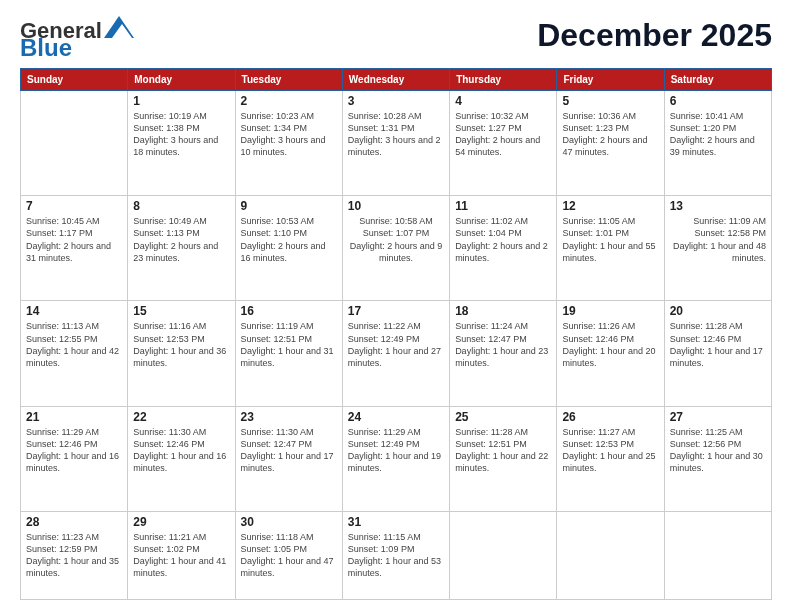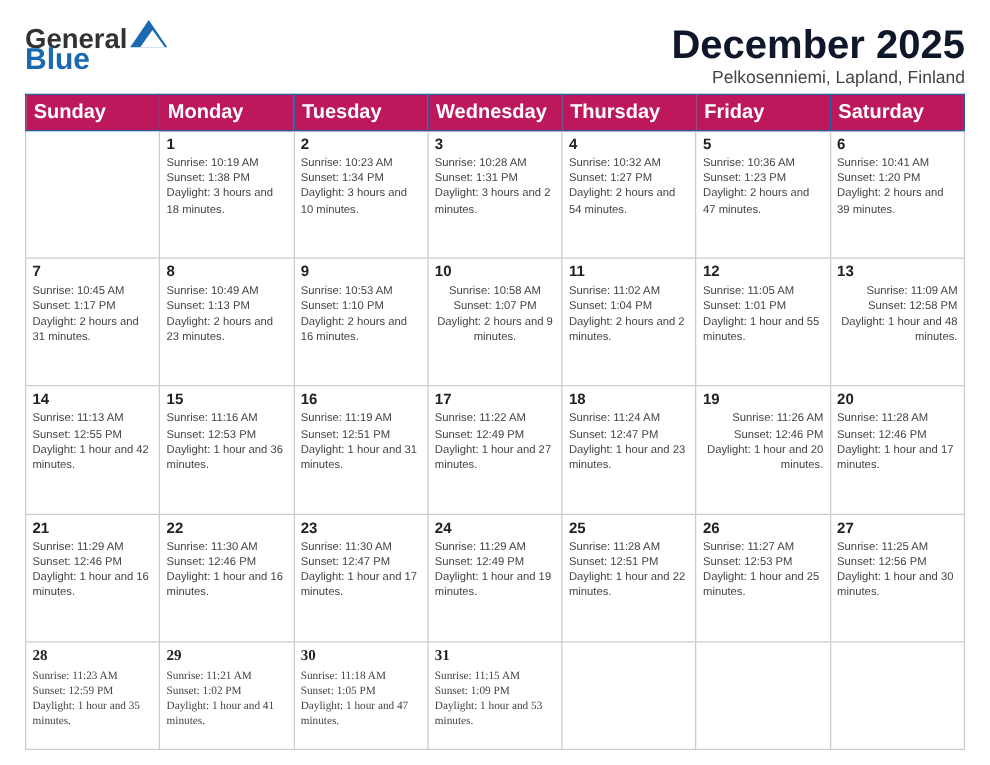--- a/index.html
+++ b/index.html
@@ -43,23 +43,23 @@
       color: #444;
     }
     .calendar {
       flex: 1;
       border: 1px solid #ccc;
       border-collapse: collapse;
       width: 100%;
       table-layout: fixed;
     }
     .calendar th {
-      background: #be185d;
+      background: #b91c1c;
       color: #fff;
-      font-size: 16px;
+      font-size: 10px;
       font-weight: bold;
       text-align: left;
       padding: 5px 6px;
       border: 1px solid #2260a0;
     }
     .calendar td {
       border: 1px solid #ccc;
       vertical-align: top;
       padding: 3px 5px;
       font-size: 9.5px;
@@ -77,41 +77,39 @@
     .day-info {
       font-size: 9px;
       color: #444;
       line-height: 1.35;
     }
     .empty-cell {
       background: #fff;
     }
     .last-row td {
       height: 72px;
-      font-family: Liberation Serif, serif;
     }
   </style>
 </head>
 <body>
 
 <div class="page">
   <div class="header">
     <div class="logo">
       <div style="display:flex;align-items:center;">
         <span style="font-size:22px;font-weight:bold;color:#333;">General</span>
         <svg width="30" height="22" viewBox="0 0 30 22" style="margin-left:2px;margin-top:-8px;">
           <polygon points="0,22 15,0 30,22" fill="#1a6ab1"></polygon>
           <polygon points="8,22 18,8 28,22" fill="#fff"></polygon>
         </svg>
       </div>
       <span style="font-size:24px;font-weight:bold;color:#1a6ab1;margin-top:-10px;margin-left:0;">Blue</span>
     </div>
     <div class="title-block">
       <h1>December 2025</h1>
-      <h2>Pelkosenniemi, Lapland, Finland</h2>
     </div>
   </div>
 
   <table class="calendar">
     <thead>
       <tr>
         <th>Sunday</th>
         <th>Monday</th>
         <th>Tuesday</th>
         <th>Wednesday</th>
@@ -230,21 +228,21 @@
 Daylight: 1 hour and 27 minutes.</div>
           </td>
           <td>
             <span class="day-num">18</span>
             <div class="day-info" style="white-space: pre-line;">Sunrise: 11:24 AM
 Sunset: 12:47 PM
 Daylight: 1 hour and 23 minutes.</div>
           </td>
           <td>
             <span class="day-num">19</span>
-            <div class="day-info" style="white-space: pre-line; text-align: right;">Sunrise: 11:26 AM
+            <div class="day-info" style="white-space: pre-line;">Sunrise: 11:26 AM
 Sunset: 12:46 PM
 Daylight: 1 hour and 20 minutes.</div>
           </td>
           <td>
             <span class="day-num">20</span>
             <div class="day-info" style="white-space: pre-line;">Sunrise: 11:28 AM
 Sunset: 12:46 PM
 Daylight: 1 hour and 17 minutes.</div>
           </td>
         </tr>

